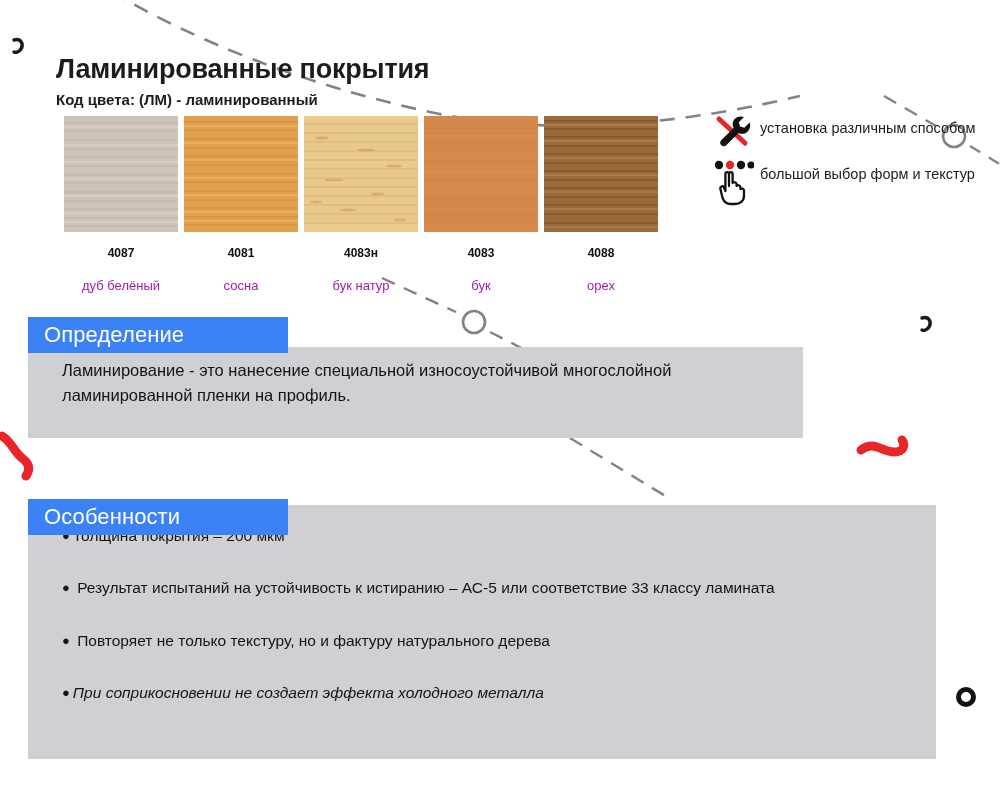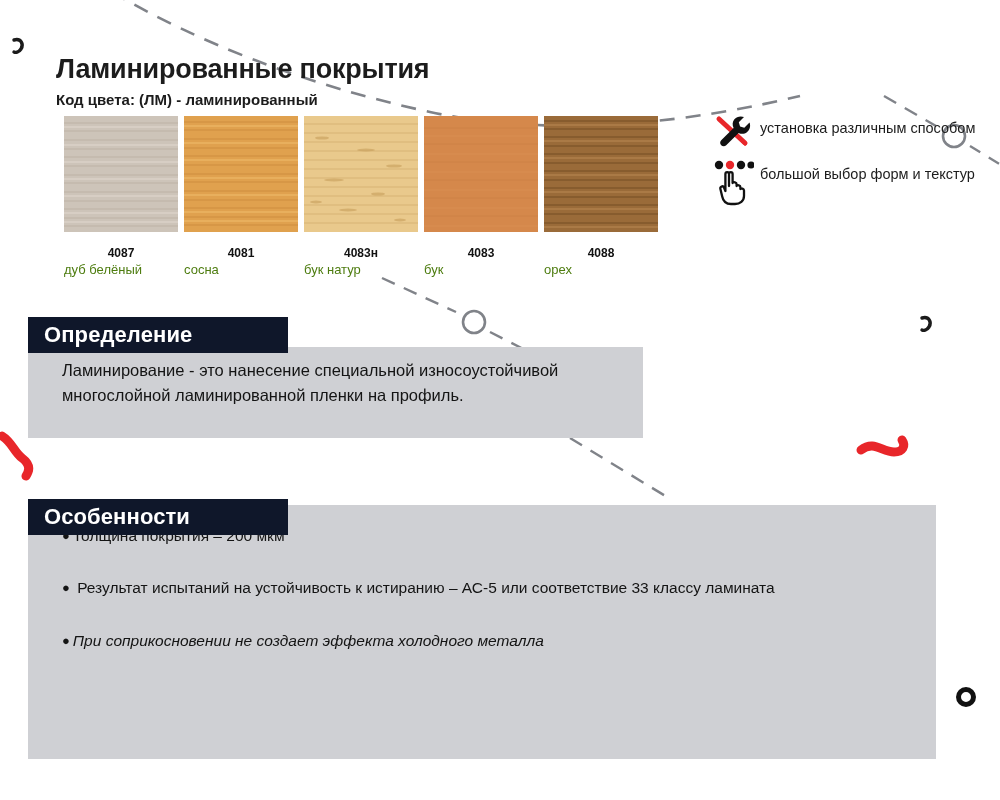--- a/index.html
+++ b/index.html
@@ -76,23 +76,24 @@
   }
   .swatch-code {
     text-align: center;
     font-size: 12px;
     font-weight: bold;
     color: #111;
     margin-top: 14px;
     white-space: nowrap;
   }
   .swatch-name {
+    text-align: center;
     font-size: 13px;
-    color: #4d7c0f;
-    margin-top: 2px;
+    color: #a21caf;
+    margin-top: 18px;
     white-space: nowrap;
   }
 
   
   .icon-list {
     position: absolute;
     left: 714px;
     top: 114px;
     width: 270px;
     z-index: 3;
@@ -114,24 +115,24 @@
     font-size: 14.5px;
     line-height: 1.12;
     color: #1c1c1c;
     padding-top: 6px;
   }
   .icon-row-water .icon-text { padding-top: 10px; }
 
   
   .tab {
     position: absolute;
-    background: #0f172a;
+    background: #3b82f6;
     color: #ffffff;
     font-size: 22px;
-    font-weight: bold;
+    font-weight: normal;
     padding: 6px 18px 8px 16px;
     z-index: 4;
     box-sizing: border-box;
     letter-spacing: 0.1px;
   }
   #tab-definition {
     left: 28px;
     top: 317px;
     width: 260px;
     height: 36px;
@@ -149,21 +150,21 @@
   
   .panel {
     position: absolute;
     background: #cfd0d4;
     z-index: 2;
     box-sizing: border-box;
   }
   #panel-definition {
     left: 28px;
     top: 347px;
-    width: 615px;
+    width: 775px;
     height: 91px;
     padding: 11px 28px 0 34px;
   }
   #panel-features {
     left: 28px;
     top: 505px;
     width: 908px;
     height: 254px;
     padding: 20px 24px 0 34px;
   }
@@ -434,17 +435,20 @@
 
   <div class="tab" id="tab-features">Особенности</div>
   <div class="panel" id="panel-features">
     <div class="bullet-item">
       <span class="bullet-dot">●</span><span>Толщина покрытия – 200 мкм</span>
     </div>
     <div class="bullet-item">
       <span class="bullet-dot">●</span> <span>Результат испытаний на устойчивость к истиранию – АС-5 или соответствие 33 классу ламината</span>
     </div>
     <div class="bullet-item">
+      <span class="bullet-dot">●</span> <span>Повторяет не только текстуру, но и фактуру натурального дерева</span>
+    </div>
+    <div class="bullet-item">
       <span class="bullet-dot">●</span><span>При соприкосновении не создает эффекта холодного металла</span>
     </div>
   </div>
 
 </div>
 
 </body></html>

